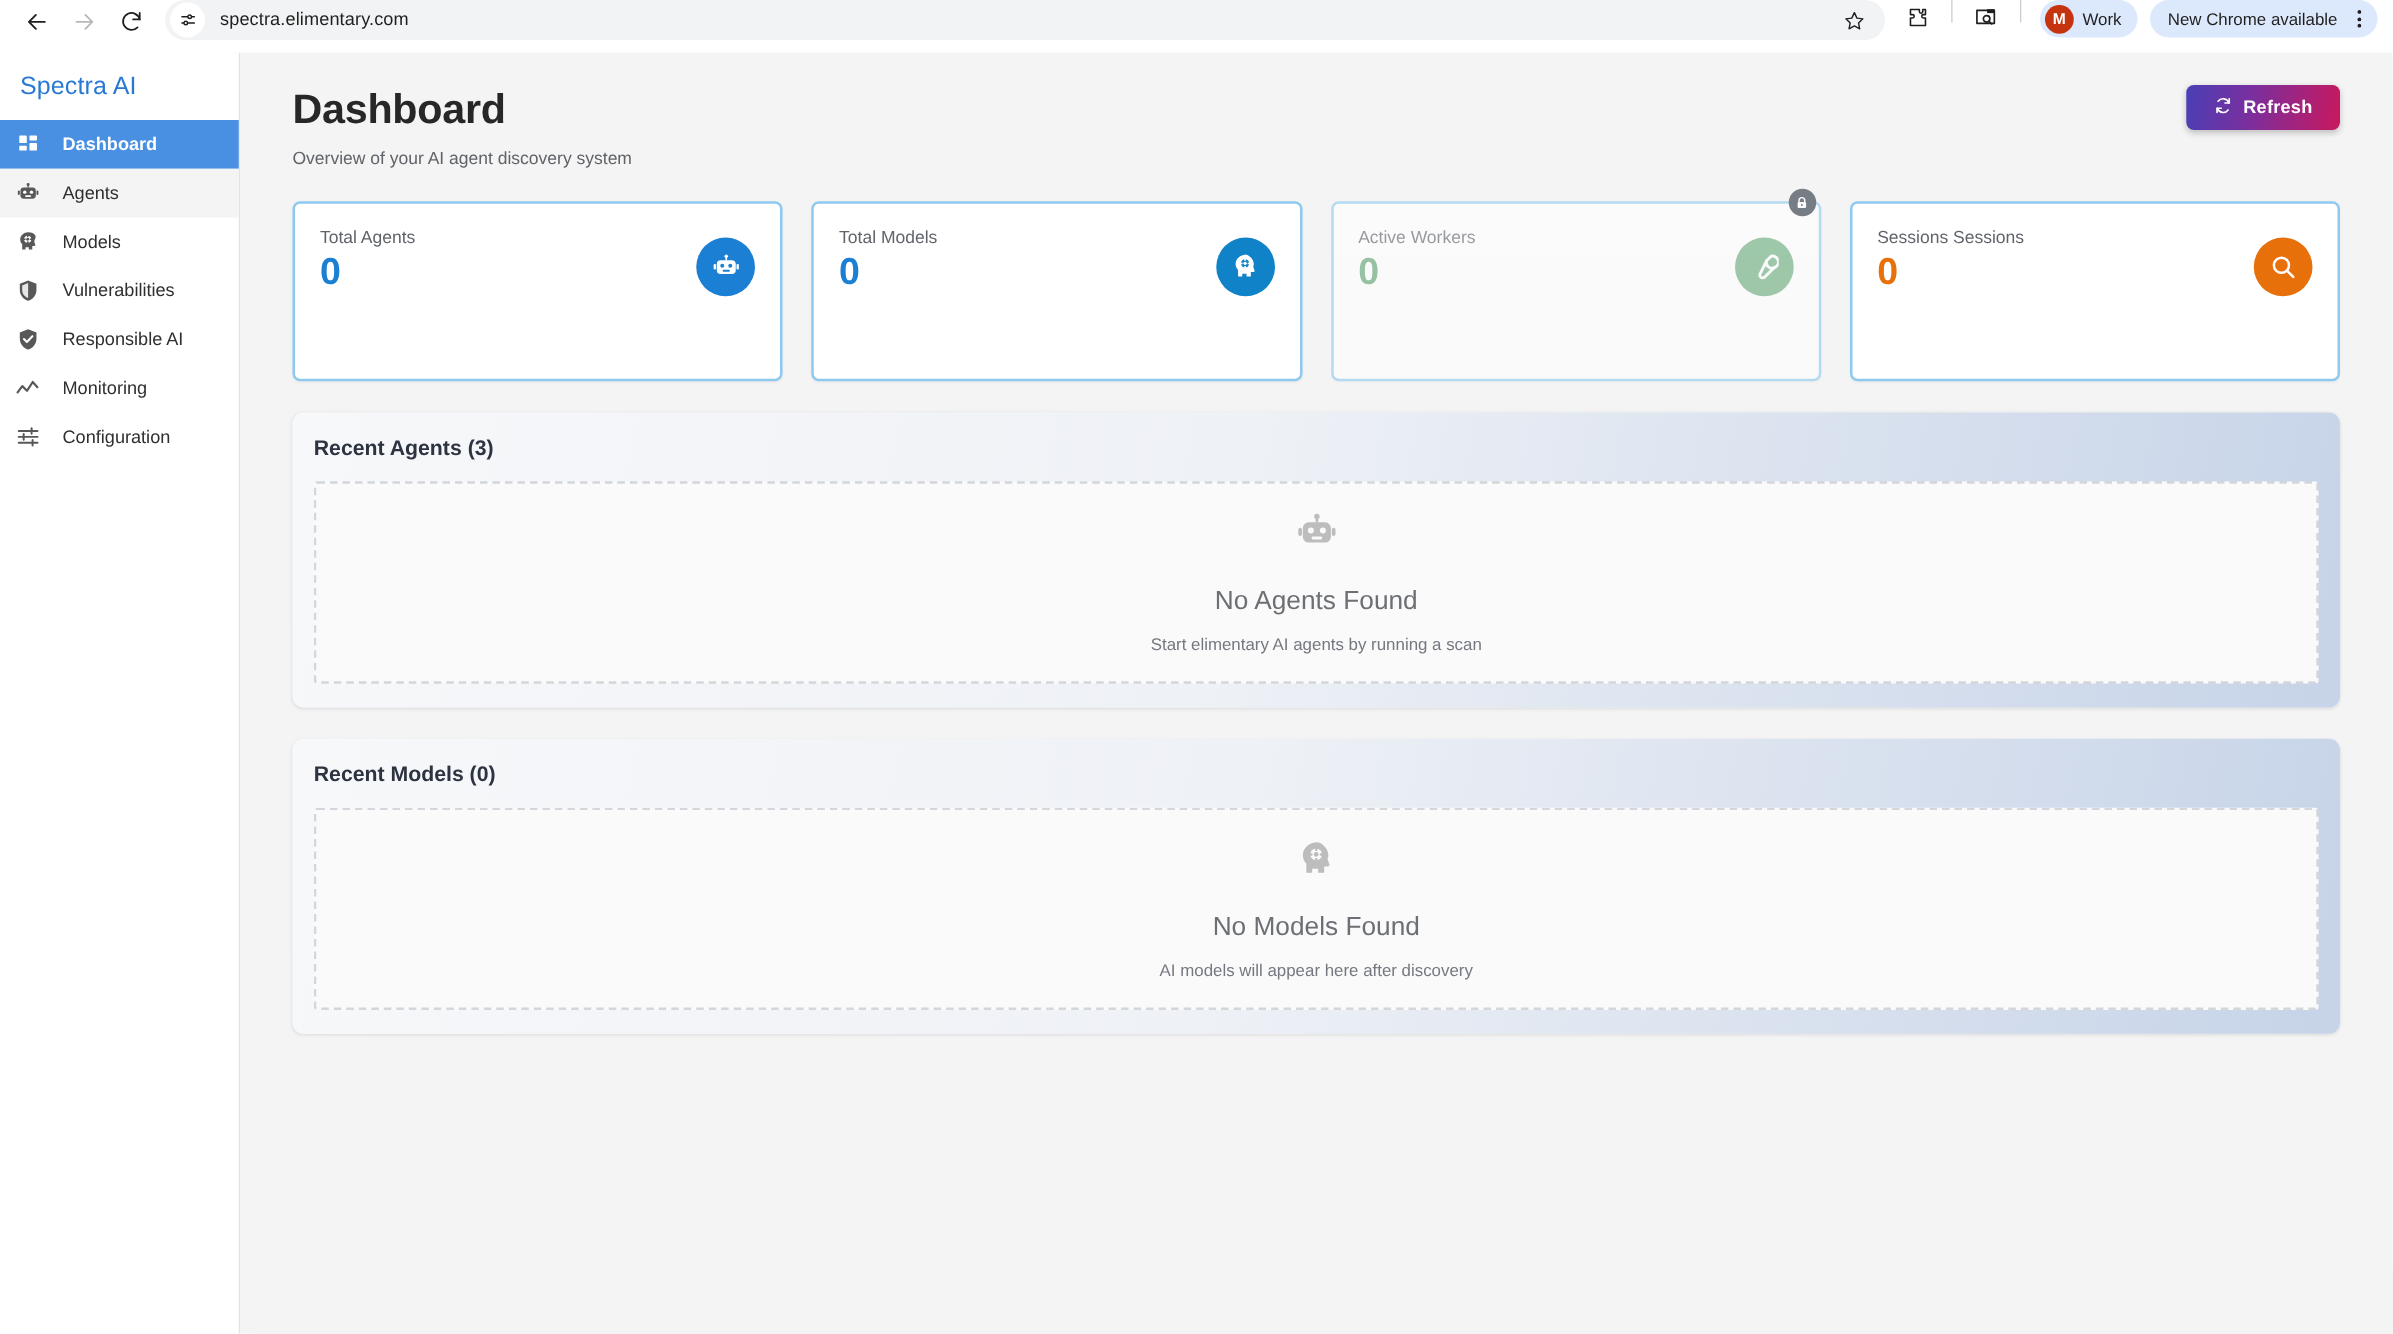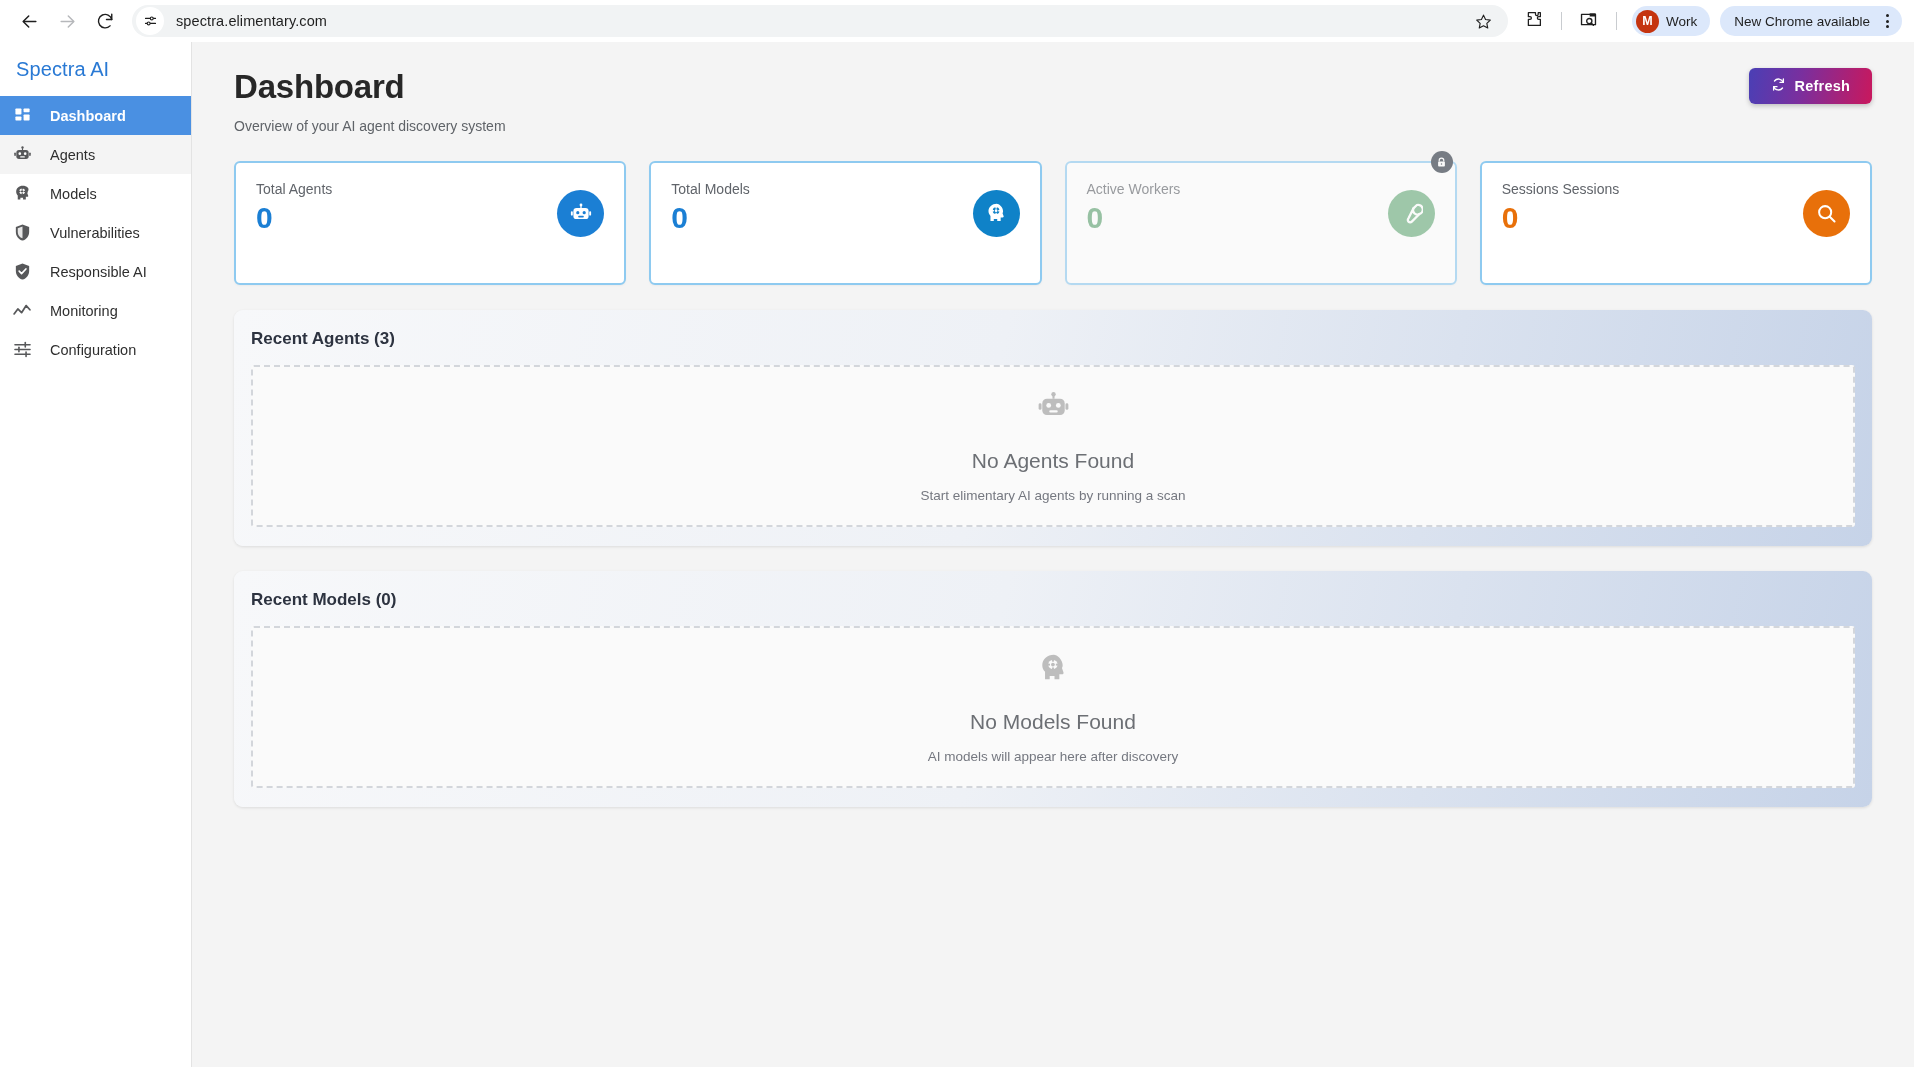--- a/index.html
+++ b/index.html
@@ -8,21 +8,21 @@
     font-family: "Liberation Sans", sans-serif;
     background: #ffffff;
     overflow: hidden;
   }
 
   
   .browser-bar {
     height: 42px;
     background: #ffffff;
     display: flex;
-    align-items: center;
+    align-items: flex-start;
     padding: 0 12px;
     gap: 4px;
     position: relative;
   }
   .nav-btn {
     width: 34px; height: 34px;
     display: flex; align-items: center; justify-content: center;
     border-radius: 50%;
     color: #1f1f1f;
   }
@@ -230,21 +230,21 @@
   }
 
   
   .cards {
     display: grid;
     grid-template-columns: repeat(4, 1fr);
     gap: 23px;
     margin-top: 27px;
   }
   .card {
-    height: 124px;
+    height: 144px;
     background: #ffffff;
     border: 2px solid #8ecaf0;
     border-radius: 6px;
     padding: 18px 20px 16px 20px;
     display: flex;
     justify-content: space-between;
     position: relative;
     box-shadow: 0 1px 2px rgba(0,0,0,.04);
   }
   .card.locked { opacity: .62; gap: 34px; }

